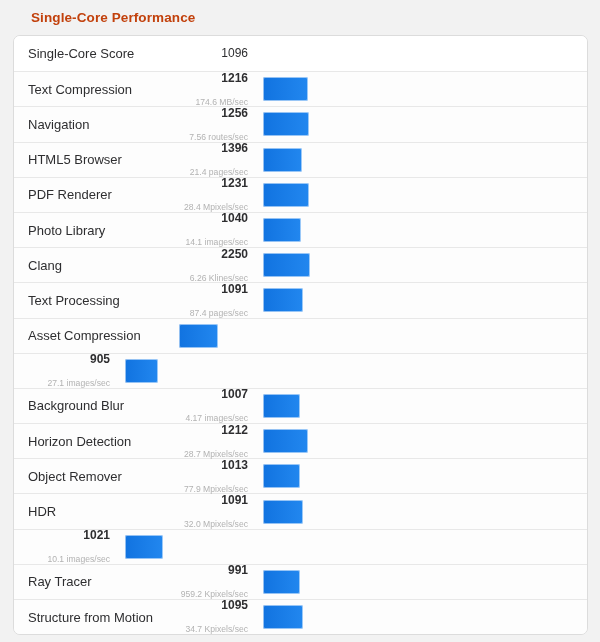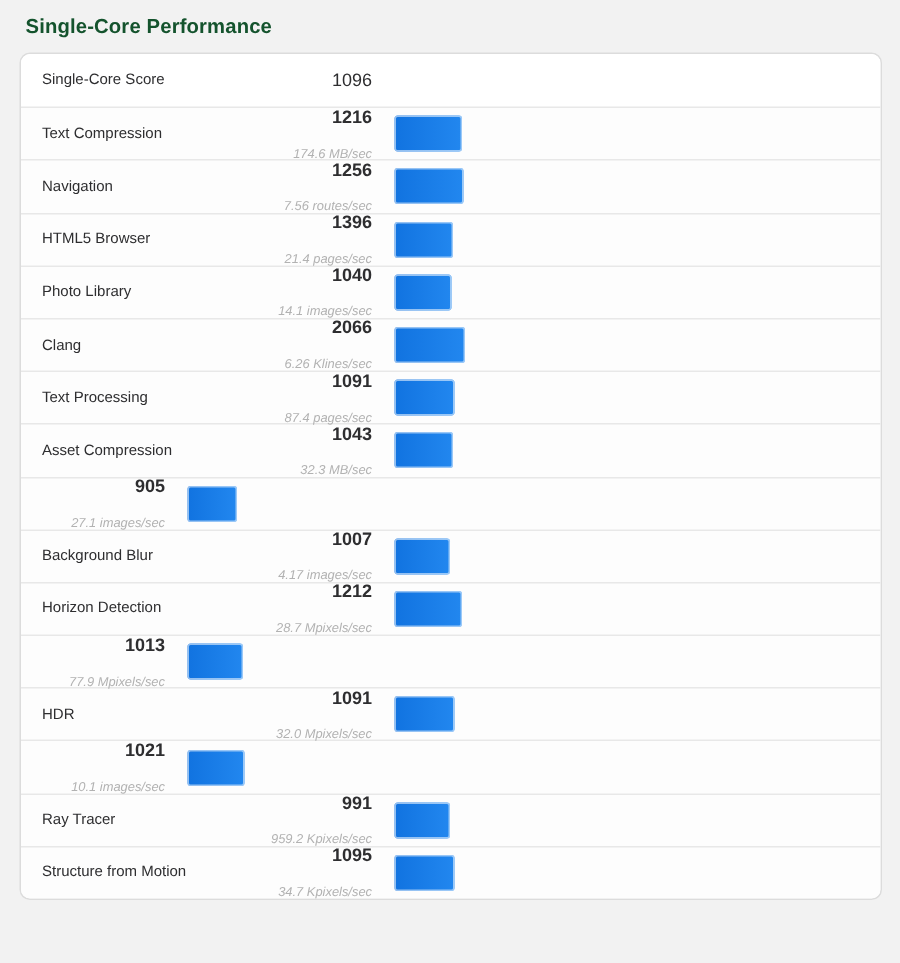--- a/index.html
+++ b/index.html
@@ -9,22 +9,22 @@
   body {
     width: 600px;
     height: 642px;
     background: #f2f2f2;
     font-family: "Liberation Sans", sans-serif;
     -webkit-font-smoothing: antialiased;
   }
   .page-title {
     font-size: 13.5px;
     font-weight: bold;
-    color: #14532d;
-    padding: 10px 0 0 17px;
+    color: #c2410c;
+    padding: 10px 0 0 31px;
     letter-spacing: 0.1px;
   }
   .card {
     margin: 10px 12px 0 13px;
     background: #ffffff;
     border: 1px solid #dcdcdc;
     border-radius: 7px;
     overflow: hidden;
   }
   .row {
@@ -34,21 +34,21 @@
     box-sizing: border-box;
     border-top: 1px solid #e8e8e8;
     background: #fdfdfd;
     padding: 0 0 0 14px;
   }
   .row:first-child {
     border-top: none;
     background: #ffffff;
   }
   .row-name {
-    font-size: 10px;
+    font-size: 13px;
     color: #2e2e30;
     width: 138px;
     flex: none;
     white-space: nowrap;
     overflow: hidden;
   }
   .row-metric {
     width: 82px;
     flex: none;
     text-align: right;
@@ -62,21 +62,20 @@
     display: block;
   }
   .row.summary .score {
     font-weight: normal;
   }
   .rate {
     font-size: 8.6px;
     color: #b2b2b2;
     display: block;
     margin-top: 13px;
-    font-style: italic;
   }
   .bar-track {
     flex: 1 1 auto;
     padding-left: 13px;
     height: 24px;
     display: flex;
     align-items: center;
   }
   .bar {
     height: 24px;
@@ -122,55 +121,61 @@
       <div class="row-name">HTML5 Browser</div>
       <div class="row-metric">
         <span class="score">1396</span>
         <span class="rate">21.4 pages/sec</span>
       </div>
       <div class="bar-track">
         <div class="bar" style="width: 38.72px;"></div>
       </div>
     </div>
     <div class="row">
+      <div class="row-name">PDF Renderer</div>
+      <div class="row-metric">
+        <span class="score">1231</span>
+        <span class="rate">28.4 Mpixels/sec</span>
+      </div>
+      <div class="bar-track">
+        <div class="bar" style="width: 45.52px;"></div>
+      </div>
+    </div>
+    <div class="row">
       <div class="row-name">Photo Library</div>
       <div class="row-metric">
         <span class="score">1040</span>
         <span class="rate">14.1 images/sec</span>
       </div>
       <div class="bar-track">
         <div class="bar" style="width: 38.46px;"></div>
       </div>
     </div>
     <div class="row">
       <div class="row-name">Clang</div>
       <div class="row-metric">
-        <span class="score">2066</span>
+        <span class="score">2250</span>
         <span class="rate">6.26 Klines/sec</span>
       </div>
       <div class="bar-track">
         <div class="bar" style="width: 47px;"></div>
       </div>
     </div>
     <div class="row">
       <div class="row-name">Text Processing</div>
       <div class="row-metric">
         <span class="score">1091</span>
         <span class="rate">87.4 pages/sec</span>
       </div>
       <div class="bar-track">
         <div class="bar" style="width: 40.34px;"></div>
       </div>
     </div>
     <div class="row">
       <div class="row-name">Asset Compression</div>
-      <div class="row-metric">
-        <span class="score">1043</span>
-        <span class="rate">32.3 MB/sec</span>
-      </div>
       <div class="bar-track">
         <div class="bar" style="width: 38.57px;"></div>
       </div>
     </div>
     <div class="row">
       <div class="row-metric">
         <span class="score">905</span>
         <span class="rate">27.1 images/sec</span>
       </div>
       <div class="bar-track">
@@ -191,20 +196,21 @@
       <div class="row-name">Horizon Detection</div>
       <div class="row-metric">
         <span class="score">1212</span>
         <span class="rate">28.7 Mpixels/sec</span>
       </div>
       <div class="bar-track">
         <div class="bar" style="width: 44.82px;"></div>
       </div>
     </div>
     <div class="row">
+      <div class="row-name">Object Remover</div>
       <div class="row-metric">
         <span class="score">1013</span>
         <span class="rate">77.9 Mpixels/sec</span>
       </div>
       <div class="bar-track">
         <div class="bar" style="width: 37.46px;"></div>
       </div>
     </div>
     <div class="row">
       <div class="row-name">HDR</div>

